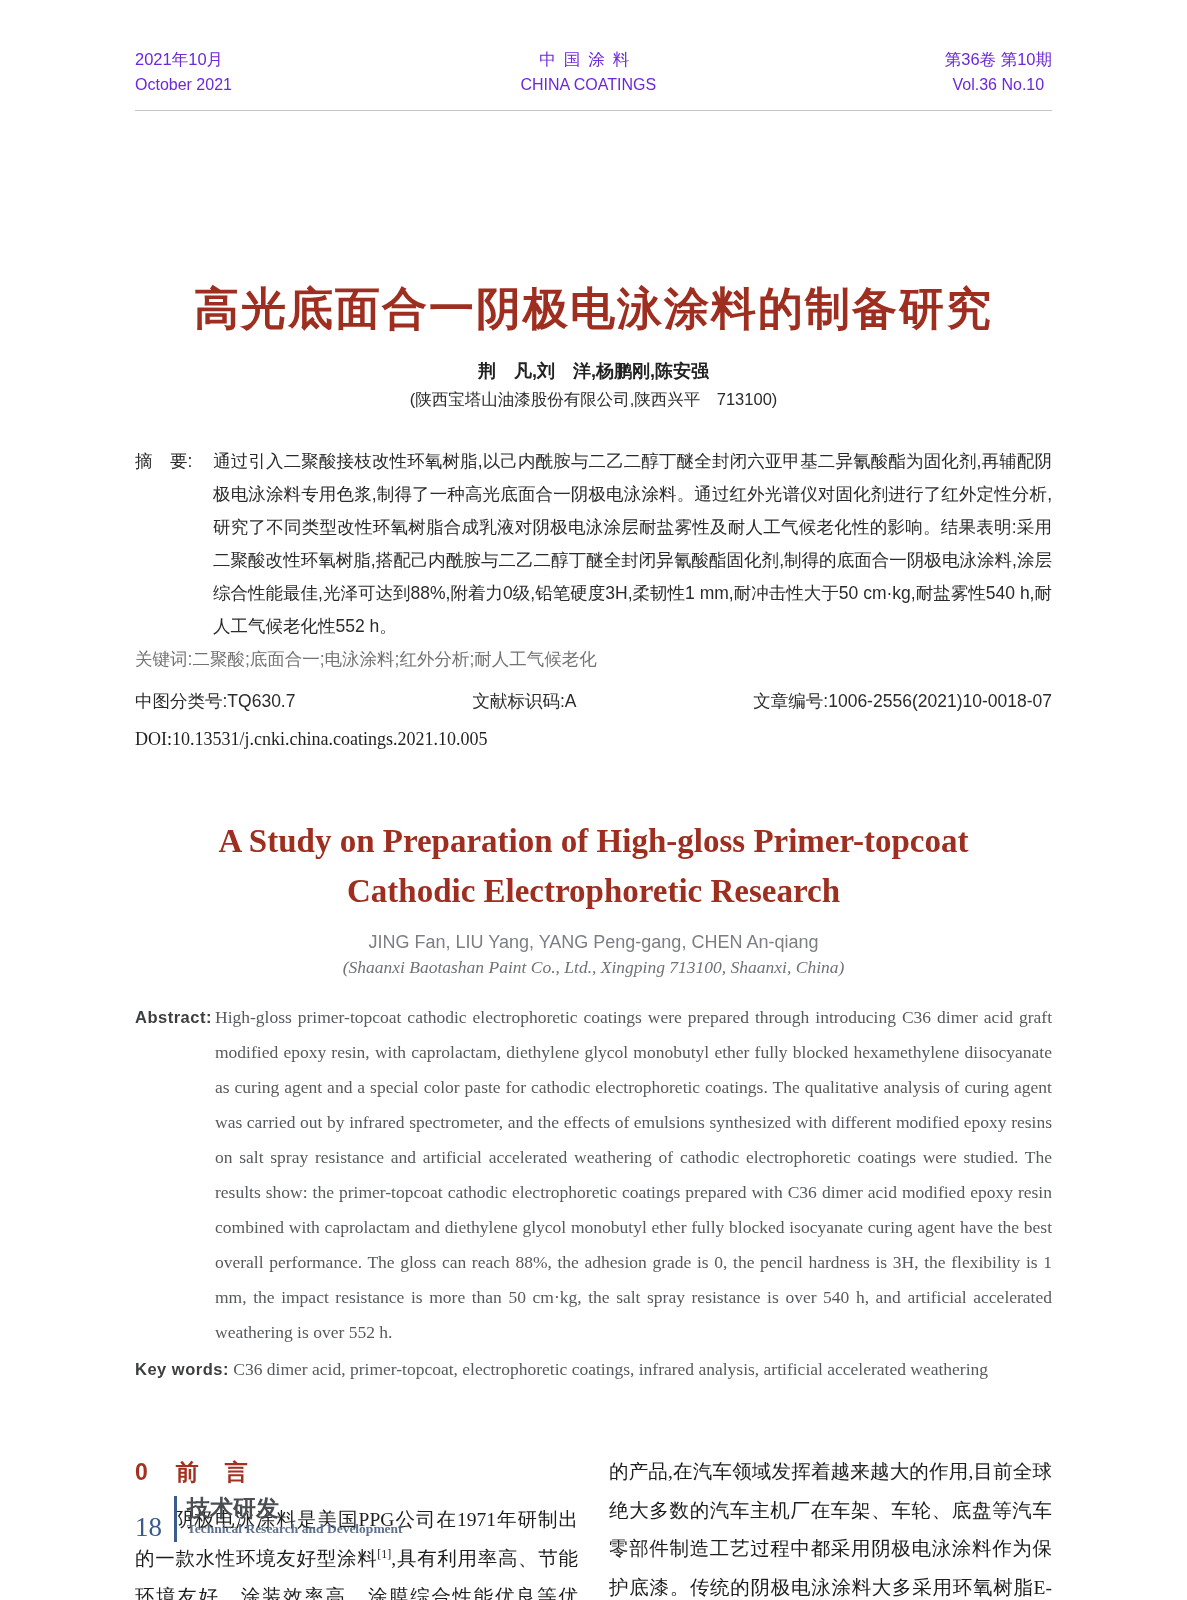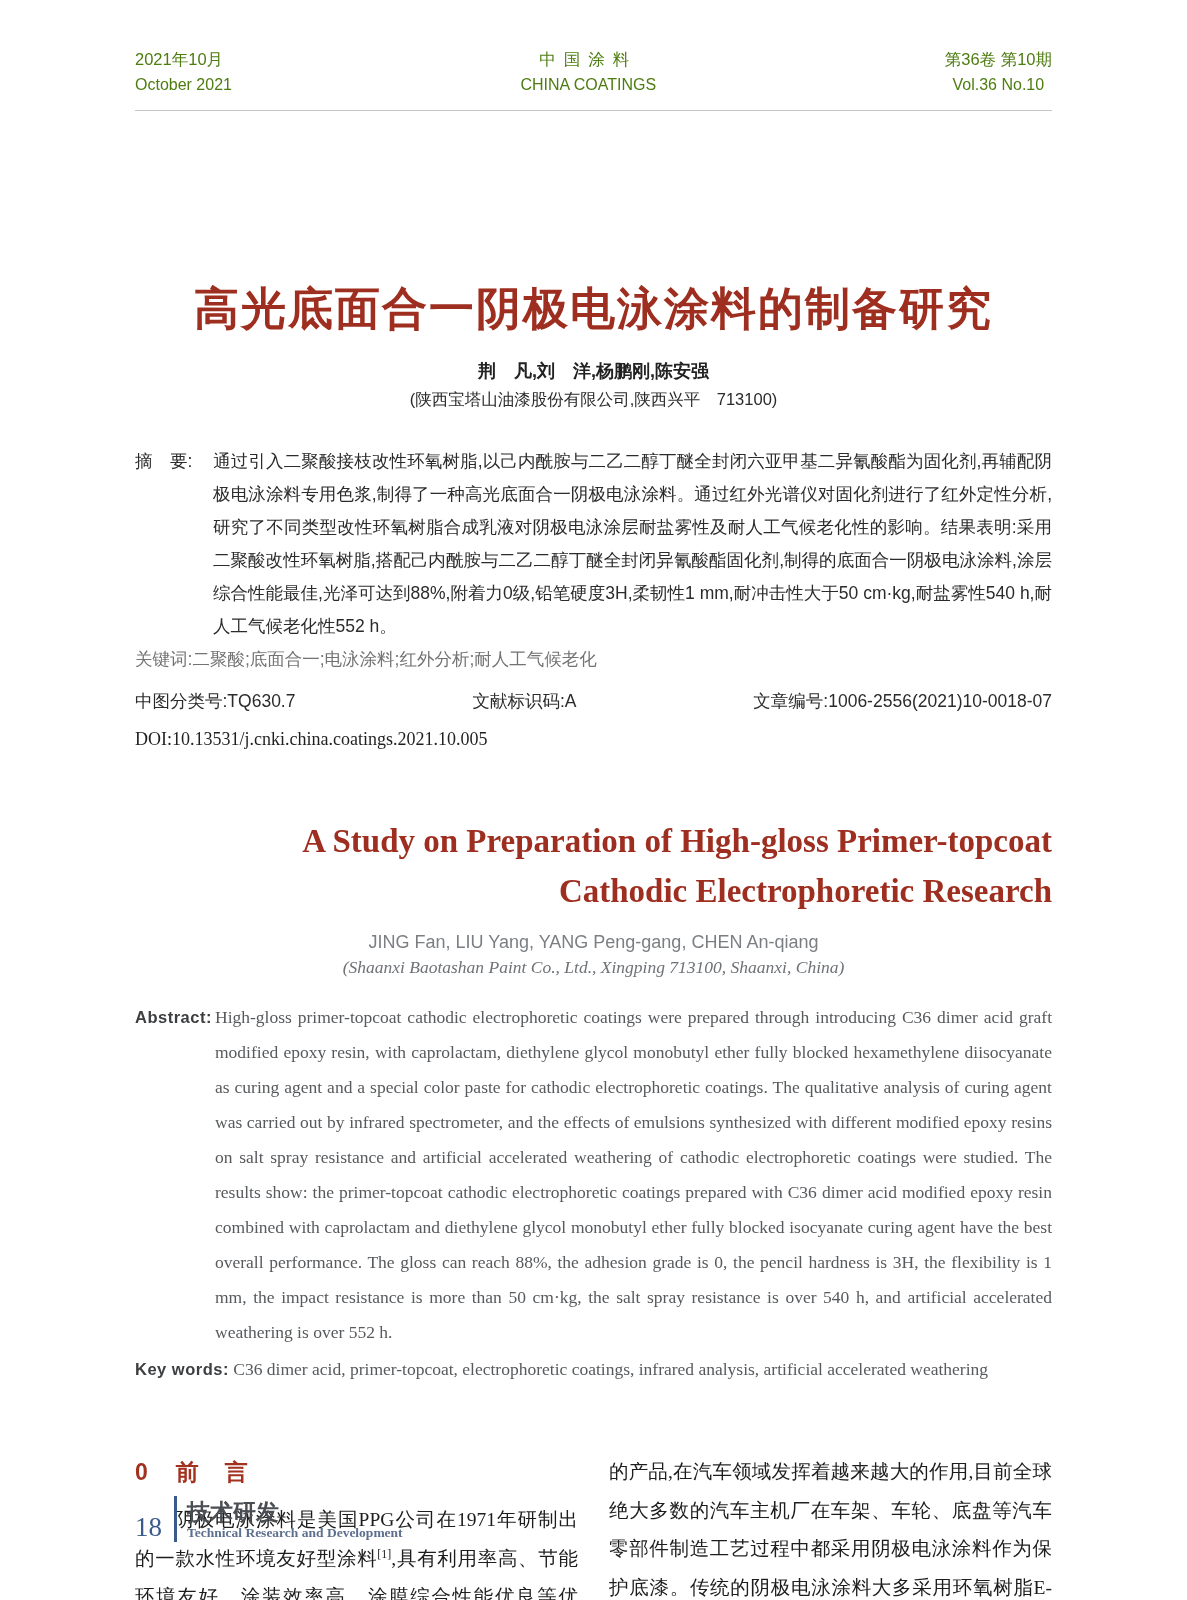--- a/index.html
+++ b/index.html
@@ -11,21 +11,21 @@
     background: #ffffff;
     overflow: hidden;
     padding: 0 135px;
     font-family: "Liberation Serif", "DejaVu Serif", serif;
     color: #1f1f1f;
   }
   
   .jheader {
     padding-top: 46px;
     display: flex; justify-content: space-between; align-items: flex-end;
-    color: #4d7c0f;
+    color: #6d28d9;
     font-family: "Liberation Sans", "DejaVu Sans", sans-serif;
   }
   .jheader .col { line-height: 26px; font-size: 16px; }
   .jheader .col .zh { font-size: 16.5px; }
   .jheader .col.left  { text-align: left; }
   .jheader .col.center{ text-align: center; }
   .jheader .col.center .zh { letter-spacing: 8px; }
   .jheader .col.right { text-align: center; }
   .jheader-rule { border-bottom: 1.5px solid #c3c6c9; margin-top: 12px; }
 
@@ -72,21 +72,21 @@
     margin-top: 10px; line-height: 30px;
   }
   .doi-line {
     margin-top: 8px;
     font-family: "Liberation Serif", "DejaVu Serif", serif;
     font-size: 18px; color: #1f1f1f; line-height: 30px;
   }
 
   
   .title-en {
-    margin-top: 62px; text-align: right;
+    margin-top: 62px; text-align: center;
     color: #9e2e1f; font-weight: 700;
     font-family: "Liberation Serif", "DejaVu Serif", serif;
     font-size: 33px; line-height: 50px;
   }
   .authors-en {
     margin-top: 16px; text-align: center;
     color: #7b7f83; font-size: 18px;
     font-family: "Liberation Sans", "DejaVu Sans", sans-serif;
   }
   .affil-en {
@@ -138,21 +138,21 @@
     font-family: "Liberation Serif", "DejaVu Serif", serif;
     font-size: 19.5px; color: #1d1d1d;
     line-height: 38.5px; text-align: justify;
   }
   .body-para.indent { text-indent: 2em; }
   .body-para sup { font-size: 12px; line-height: 0; }
 
   
   .pfooter {
     position: absolute; left: 135px; bottom: 58px;
-    display: flex; align-items: flex-end;
+    display: flex; align-items: flex-start;
   }
   .pfooter .pnum {
     font-family: "Liberation Serif", "DejaVu Serif", serif;
     font-size: 27px; color: #3b5b8d;
     margin-right: 12px; align-self: flex-end;
     line-height: 30px;
   }
   .pfooter .bar {
     width: 3px; height: 46px; background: #3b5b8d; margin-right: 10px;
   }

